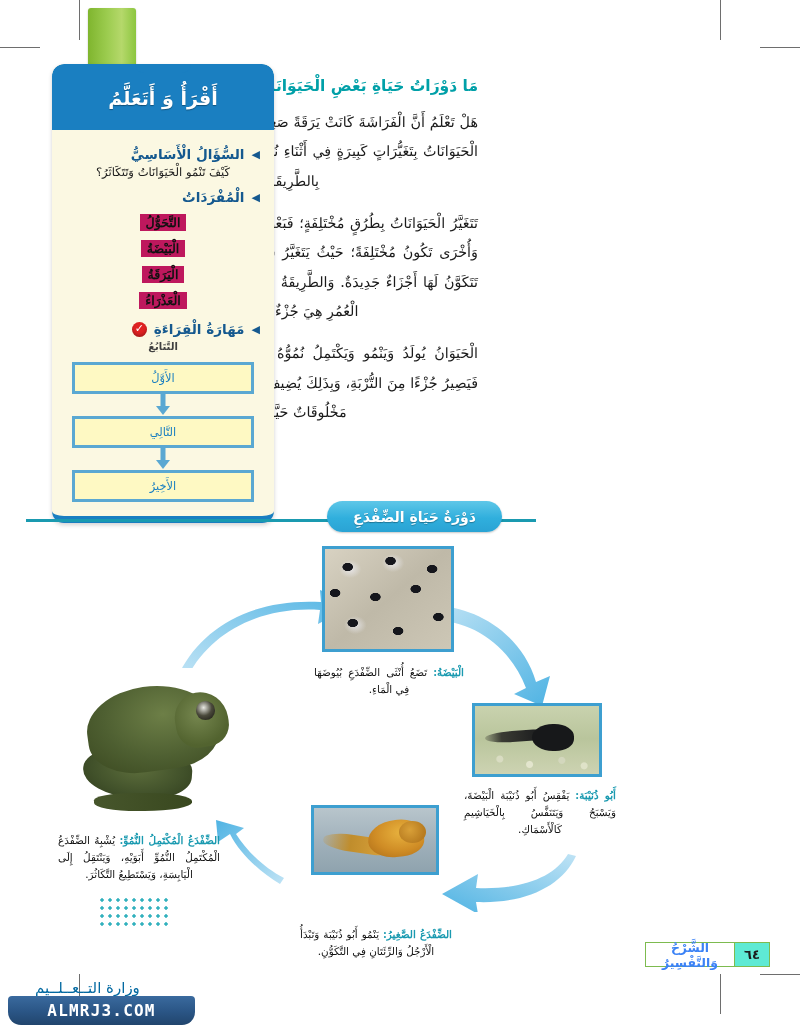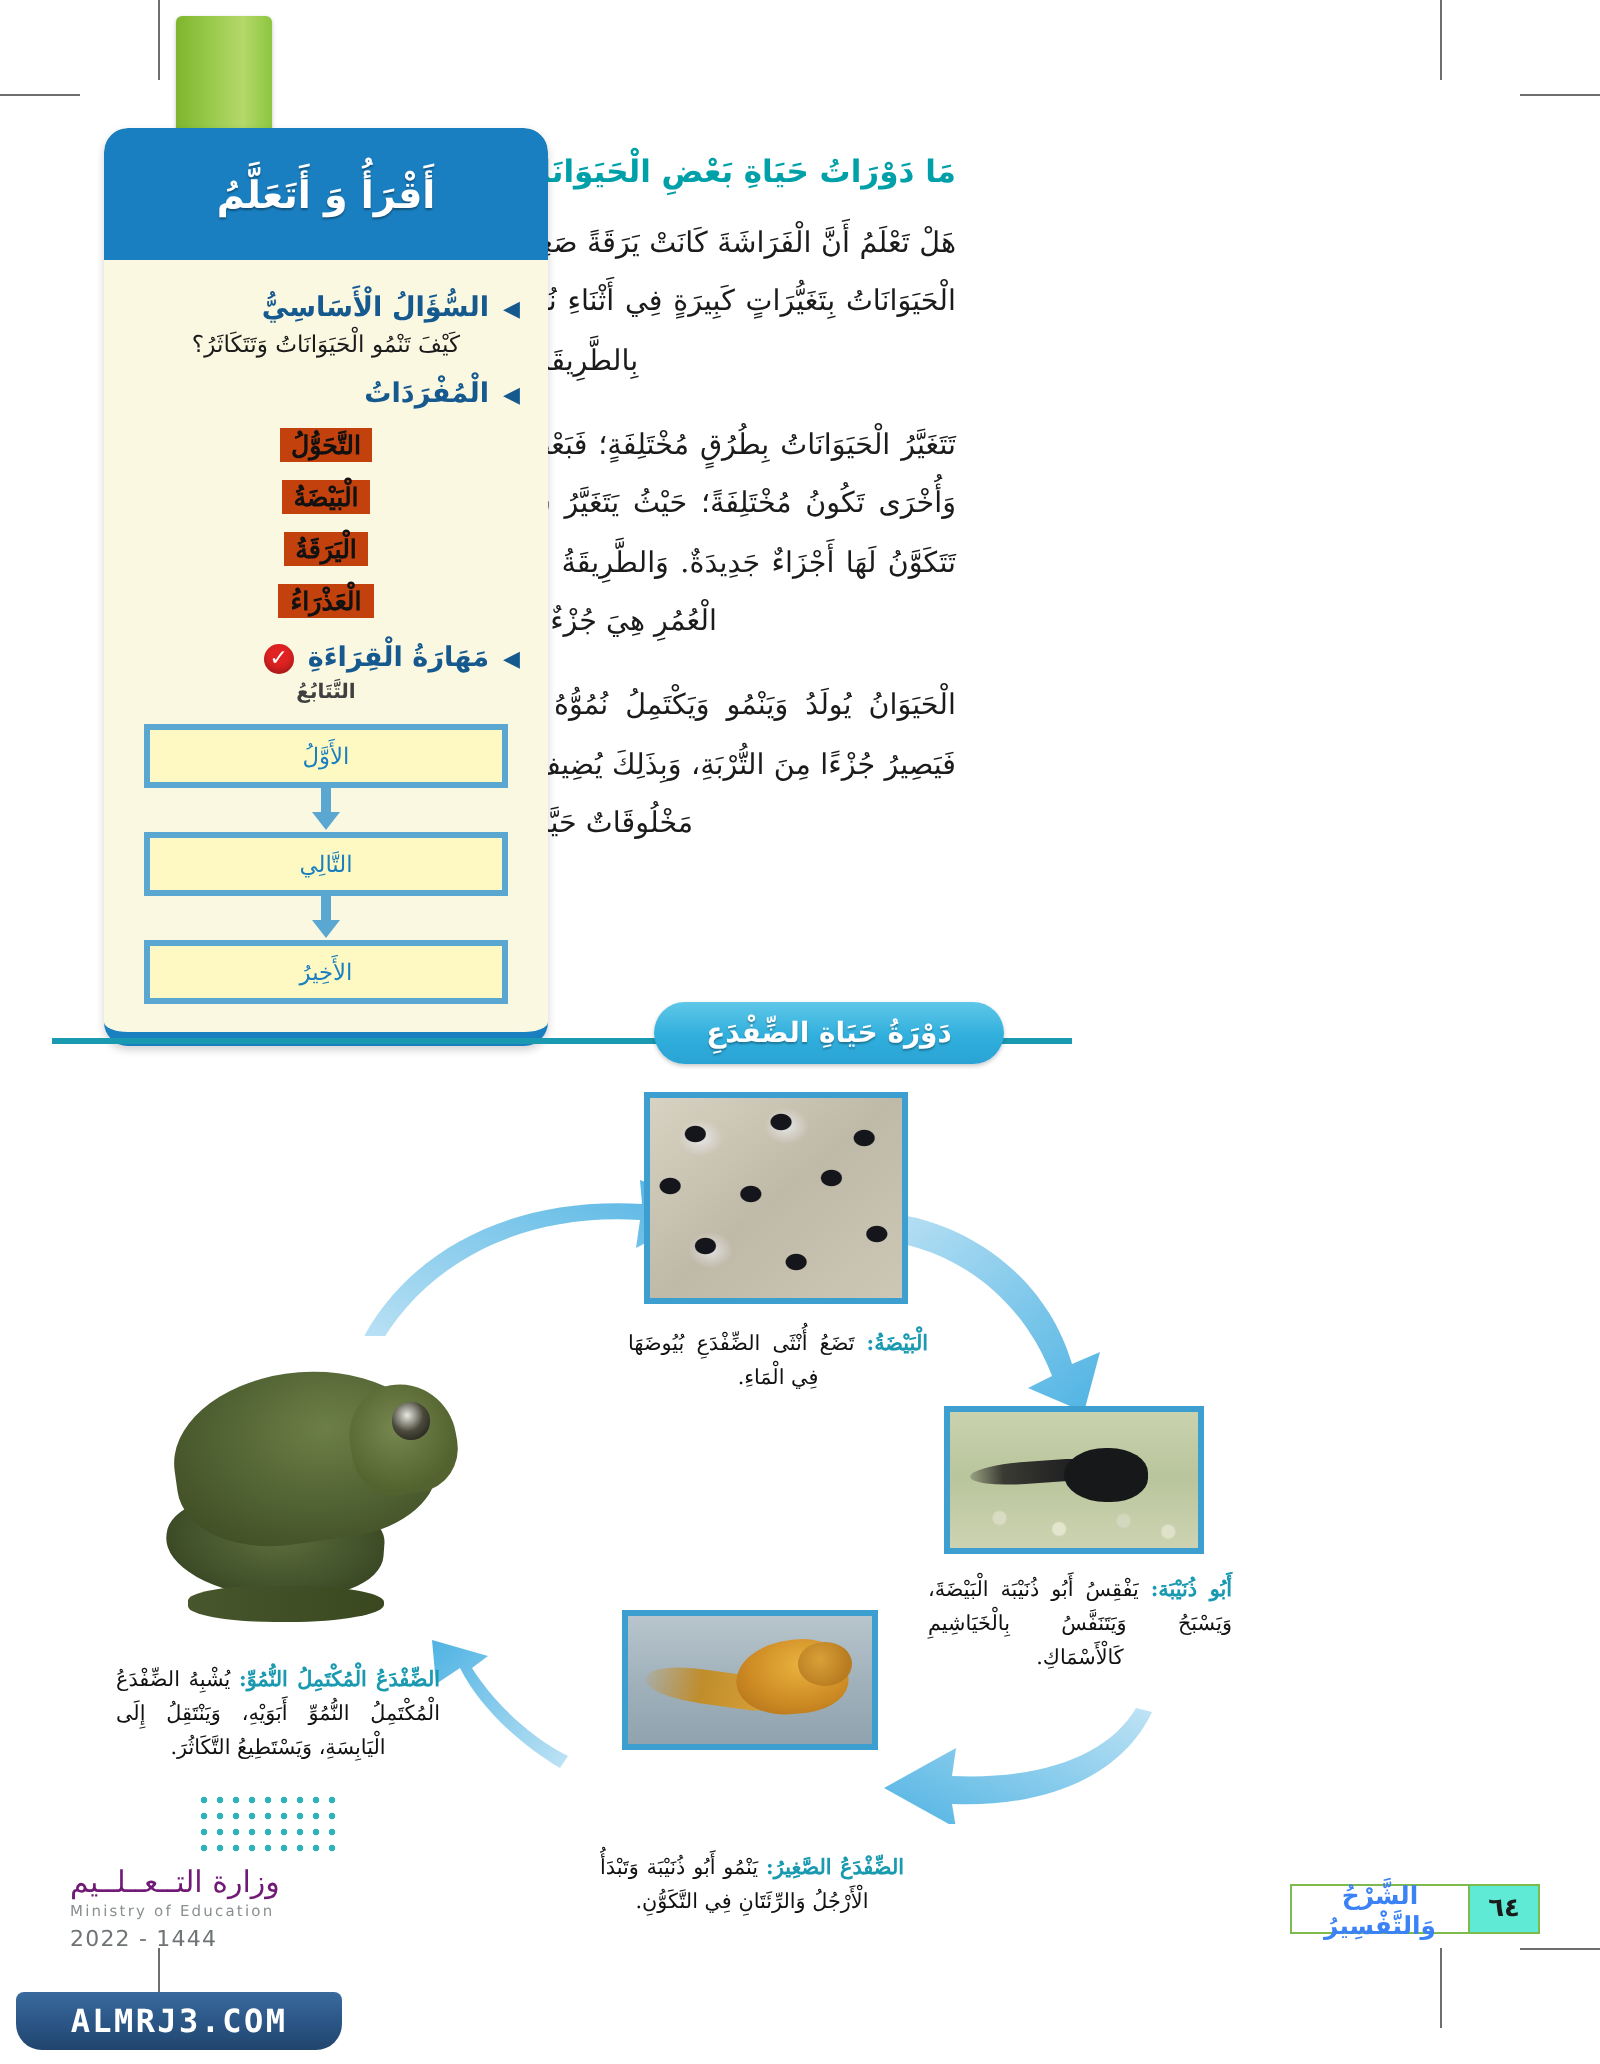--- a/index.html
+++ b/index.html
@@ -134,21 +134,21 @@
   }
   .vocab-list {
     margin: 4px 0 6px 0;
     padding: 0;
     list-style: none;
     text-align: center;
   }
   .vocab-list li { margin: 7px 0; }
   .vocab {
     display: inline-block;
-    background: #c2410c;
+    background: #be185d;
     color: #111111;
     font-size: 12.6px;
     font-weight: bold;
     padding: 1px 6px;
     font-family: "DejaVu Serif", "Liberation Serif", serif;
   }
   #reading-skill-row { margin-top: 12px; }
   .check-badge {
     display: inline-block;
     width: 15px;
@@ -419,23 +419,24 @@
   #moe-logo {
     position: absolute;
     left: 35px;
     top: 932px;
     width: 175px;
     text-align: left;
     direction: rtl;
   }
   #moe-ar {
     font-size: 15px;
-    color: #701a75;
+    color: #0369a1;
     letter-spacing: 1px;
     font-weight: normal;
+    margin-top: 47px;
   }
   #moe-en {
     font-size: 7.5px;
     color: #8a8f92;
     letter-spacing: 1.1px;
     direction: ltr;
     text-align: left;
     margin-top: 1px;
   }
   #moe-years {
@@ -477,21 +478,21 @@
     font-size: 12.4px;
     font-weight: bold;
     color: #3b82f6;
     direction: rtl;
   }
 
   #watermark {
     position: absolute;
     left: 8px;
     top: 996px;
-    width: 163px;
+    width: 187px;
     height: 29px;
     border-radius: 4px 4px 13px 13px;
     background: linear-gradient(to bottom, #3a6a9e 0%, #2a5585 55%, #21456d 100%);
     display: flex;
     align-items: center;
     justify-content: center;
   }
   #watermark-text {
     color: #ffffff;
     font-family: "DejaVu Sans Mono", "Liberation Mono", monospace;

